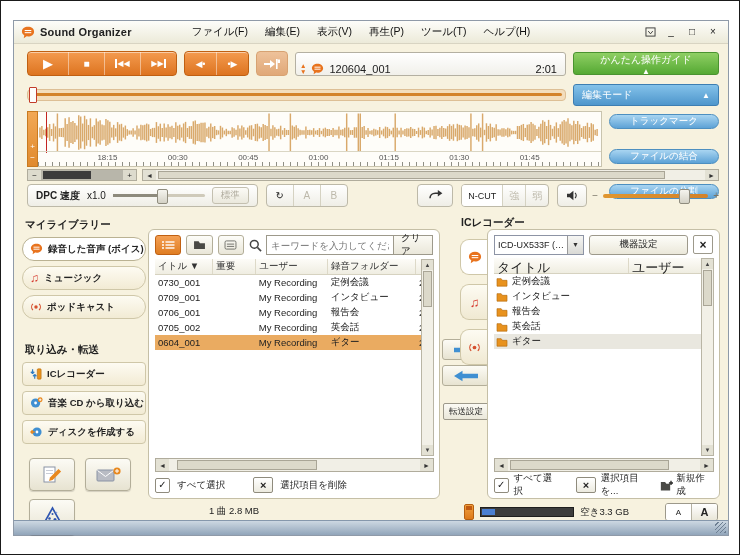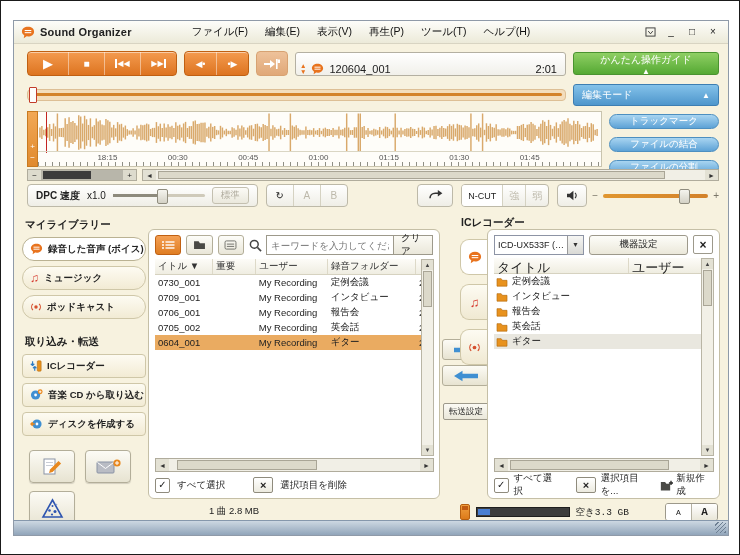--- a/index.html
+++ b/index.html
@@ -53,21 +53,21 @@
   .vzoom{width:9px;background:linear-gradient(#f2a855,#e08a2e);border:1px solid #c87a20;
          display:flex;flex-direction:column;justify-content:flex-end;align-items:center;gap:3px;
          padding-bottom:4px;color:#fff;font-size:8px;line-height:8px;}
   .wave-box{flex:1;background:#fefdf9;border:1px solid #c9c4ae;border-left:none;position:relative;margin-right:7px;overflow:hidden;}
   .wave-svg{position:absolute;left:0;top:0;right:0;height:41px;width:100%;}
   .playhead{position:absolute;left:8px;top:0;height:41px;width:1px;background:#c42420;}
   .ruler{position:absolute;left:0;right:0;bottom:0;height:14px;border-top:1px solid #dad6c4;
          background-image:repeating-linear-gradient(90deg,#8f8f85 0 1px,transparent 1px 7px);
          background-size:100% 4px;background-position:0 100%;background-repeat:no-repeat;}
   .ruler span{position:absolute;bottom:4px;font-size:8px;color:#555;}
-  .wave-right{width:110px;display:flex;flex-direction:column;gap:8px;padding-top:3px;}
+  .wave-right{width:110px;display:flex;flex-direction:column;gap:20px;padding-top:3px;}
   .bluebtn{height:15px;border:1px solid #4d8fc0;border-radius:8px;color:#fff;font-size:9.5px;
            background:linear-gradient(#a9d5f1,#5da2d6);display:flex;align-items:center;justify-content:center;cursor:pointer;}
   
   .row-hzoom{position:absolute;top:148px;left:13px;right:9px;height:12px;display:flex;gap:5px;font-size:8px;}
   .zoomctl{width:108px;display:flex;border:1px solid #b0ac9c;background:#e9e7db;align-items:stretch;}
   .zbtn{width:13px;display:flex;align-items:center;justify-content:center;background:#dddbcd;color:#222;}
   .ztrack{flex:1;background:#b8b6aa;position:relative;}
   .zthumb{position:absolute;left:2px;top:1px;bottom:1px;width:58%;background:#3c3c3c;}
   .hscroll{flex:1;display:flex;border:1px solid #b0ac9c;background:#f1efe6;}
   .sbtn{width:13px;display:flex;align-items:center;justify-content:center;font-size:7px;color:#333;background:#e3e1d4;}
@@ -170,21 +170,21 @@
             background:linear-gradient(#fdfcf8,#efede1);border-bottom:1px solid #d6d2c0;}
   .rec-head div{padding:1px 3px;}
   .rc-title{width:128px;border-right:1px solid #ddd9c8;}
   .rc-user{flex:1;}
   .rec-body{position:absolute;left:6px;right:17px;top:44px;bottom:42px;font-size:9.5px;}
   .rrow{height:15px;display:flex;align-items:center;gap:4px;padding:0 2px;}
   .rrow.shaded{background:#e9e7df;}
   
   .statusbar{position:absolute;left:0;right:0;bottom:14px;height:19px;font-size:9.5px;}
   .status-left{position:absolute;left:130px;width:180px;top:3px;text-align:center;}
-  .status-right{position:absolute;right:10px;top:1px;display:flex;align-items:center;gap:6px;font-family:Liberation Mono, monospace;}
+  .status-right{position:absolute;right:10px;top:1px;display:flex;align-items:center;gap:6px;}
   .dev-icon{width:8px;height:14px;background:linear-gradient(#f0a040,#dd7a1a);border:1px solid #b65f10;border-radius:2px;position:relative;}
   .dev-icon:after{content:"";position:absolute;left:1px;right:1px;top:1px;height:4px;background:#c05a12;}
   .gauge{width:92px;height:8px;background:#3d3d3d;border:1px solid #1e1e1e;position:relative;}
   .gauge-fill{position:absolute;left:1px;top:1px;bottom:1px;width:14%;background:#4a7fd2;}
   .fbtns{display:flex;border:1px solid #9d998b;border-radius:3px;overflow:hidden;}
   .fbtn{width:25px;height:16px;display:flex;align-items:center;justify-content:center;background:linear-gradient(#fff,#e9e6d8);}
   .fbtn.small{font-size:8px;border-right:1px solid #b5b1a2;background:#fff;}
   .fbtn.large{font-size:11px;font-weight:bold;}
   .bottom-strip{position:absolute;left:0;right:0;bottom:0;height:14px;
                 background:linear-gradient(#cdd8e2,#91a5ba);border-top:1px solid #8698ac;}
@@ -691,21 +691,21 @@
     <div class="side-item">
       <span>
         <svg width="12" height="12" viewBox="0 0 14 14">
             <circle cx="7" cy="7" r="2" fill="#d6502f"></circle>
             <path d="M3.4 3.4a5.1 5.1 0 0 0 0 7.2" stroke="#d6502f" fill="none" stroke-width="1.3"></path>
             <path d="M10.6 3.4a5.1 5.1 0 0 1 0 7.2" stroke="#d6502f" fill="none" stroke-width="1.3"></path>
           </svg>
       </span>
       <span>ポッドキャスト</span>
     </div>
-    <div class="side-header" style="margin-top:16px">取り込み・転送</div>
+    <div class="side-header" style="margin-top:24px">取り込み・転送</div>
     <div class="side-item" style="border-radius:4px">
       <span>
         <svg width="12" height="12" viewBox="0 0 14 14">
             <rect x="8.5" y="1" width="4.5" height="12" rx="1" fill="#e8921e" stroke="#b56c10" stroke-width=".7"></rect>
             <path d="M3 1.5v5M3 6.5L1 4.4M3 6.5l2-2.1" stroke="#2e7cc4" stroke-width="1.4" fill="none"></path>
             <path d="M5.5 12.5v-5M5.5 7.5l-2 2.1M5.5 7.5l2 2.1" stroke="#2e7cc4" stroke-width="1.4" fill="none"></path>
           </svg>
       </span>
       <span>ICレコーダー</span>
     </div>

